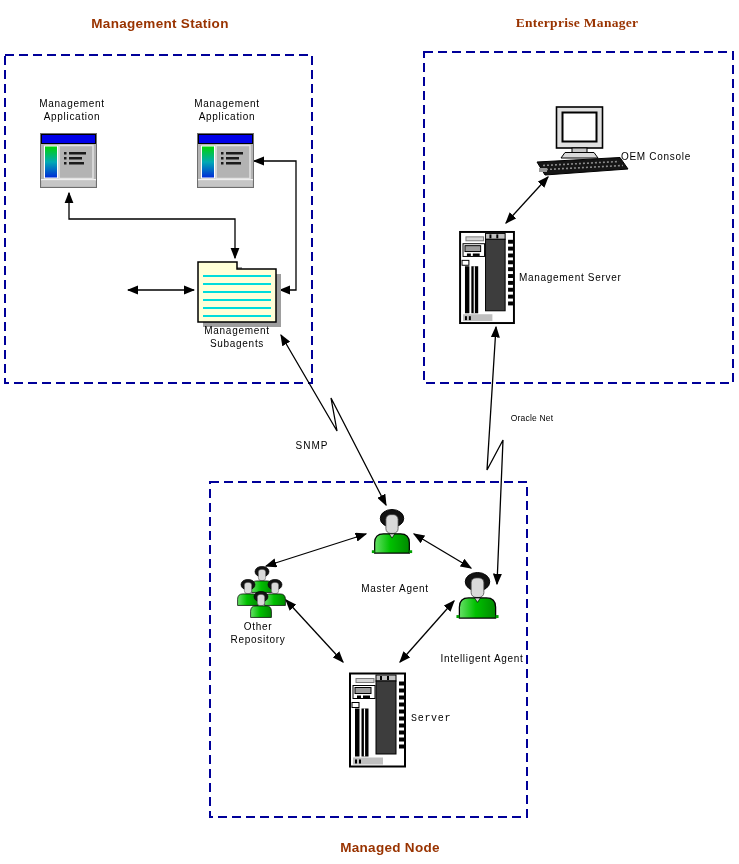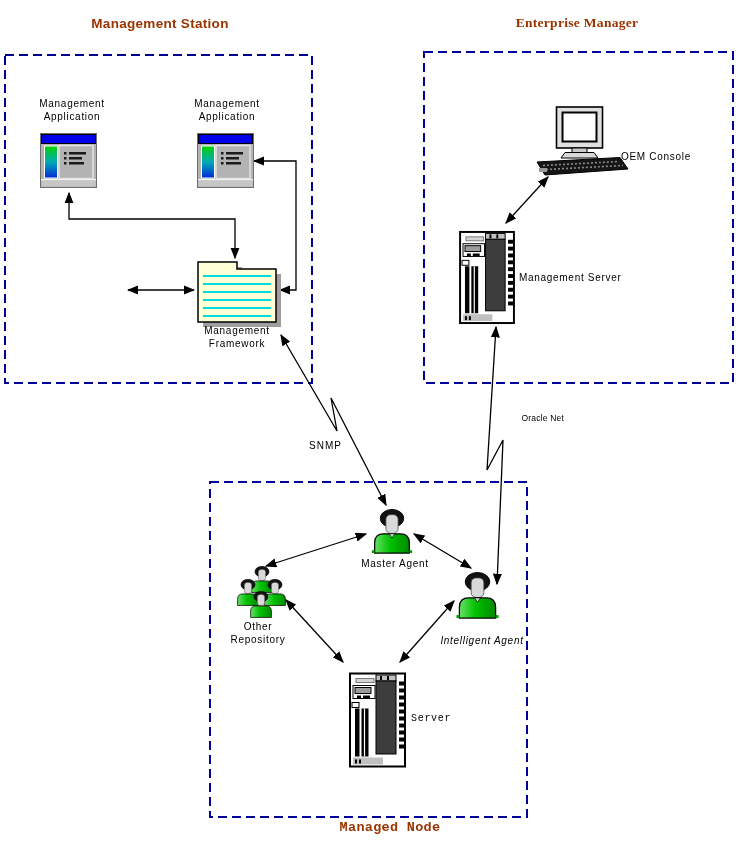--- a/index.html
+++ b/index.html
@@ -4,21 +4,21 @@
 <style>
   html,body{margin:0;padding:0;background:#ffffff;}
   .canvas{position:relative;width:739px;height:864px;background:#ffffff;
           font-family:"Liberation Sans",sans-serif;overflow:hidden;}
   .layer{position:absolute;left:0;top:0;width:739px;height:864px;}
   .title{position:absolute;font-weight:bold;font-size:13.5px;color:#993300;
          text-align:center;letter-spacing:0.3px;}
   .lbl{position:absolute;font-size:10px;color:#000;text-align:center;
        letter-spacing:0.7px;line-height:13px;}
   .lbl.left{text-align:left;}
-  .linklbl{position:absolute;font-size:10px;color:#000;letter-spacing:1px;text-align:right;}
+  .linklbl{position:absolute;font-size:10px;color:#000;letter-spacing:1px;text-align:center;}
   .linklbl.small{font-size:8.5px;letter-spacing:0.2px;}
   .node{position:absolute;}
   svg text{font-family:"Liberation Sans",sans-serif;}
 </style>
 </head>
 <body>
 
 <div class="canvas">
 
   <svg width="0" height="0" style="position:absolute">
@@ -31,21 +31,21 @@
       <linearGradient id="appGrad" x1="0" y1="0" x2="0" y2="1">
         <stop offset="0" stop-color="#00D400"></stop>
         <stop offset="0.5" stop-color="#00AAB4"></stop>
         <stop offset="1" stop-color="#0028D8"></stop>
       </linearGradient>
     </defs>
   </svg>
 
   <div class="title" style="left:40px;top:16px;width:240px;">Management Station</div>
   <div class="title" style="left:457px;top:15px;width:240px;font-family:Liberation Serif, serif;">Enterprise Manager</div>
-  <div class="title" style="left:290px;top:820px;width:200px;font-family:Liberation Mono, monospace;">Managed Node</div>
+  <div class="title" style="left:290px;top:840px;width:200px;">Managed Node</div>
 
   <svg class="layer" viewBox="0 0 739 864">
     <defs>
       <marker id="ah" viewBox="0 0 9 7" markerWidth="9" markerHeight="7" refX="8" refY="3.5" orient="auto-start-reverse">
         <path d="M0,0 L9,3.5 L0,7 z" fill="#000"></path>
       </marker>
     </defs>
 
     <rect x="5" y="55" width="307" height="328" fill="none" stroke="#000099" stroke-width="2" stroke-dasharray="9,5"></rect>
     <rect x="424" y="52" width="309" height="331" fill="none" stroke="#000099" stroke-width="2" stroke-dasharray="9,5"></rect>
@@ -121,21 +121,21 @@
         <line x1="7" y1="26" x2="75" y2="26"></line>
         <line x1="7" y1="34" x2="75" y2="34"></line>
         <line x1="7" y1="42" x2="75" y2="42"></line>
         <line x1="7" y1="50" x2="75" y2="50"></line>
         <line x1="7" y1="58" x2="75" y2="58"></line>
       </g>
     </svg>
   </div>
   <div class="lbl" style="left:187px;top:324px;width:100px;">
     <div>Management</div>
-    <div>Framework</div>
+    <div>Subagents</div>
   </div>
 
   <div class="node" style="left:535px;top:106px;">
     <svg width="95" height="72" viewBox="0 0 95 72">
       <rect x="21.5" y="1" width="46" height="41" fill="#E0E0E0" stroke="#000" stroke-width="1.6"></rect>
       <rect x="27.5" y="6.5" width="34" height="29" fill="#fff" stroke="#000" stroke-width="2"></rect>
       <rect x="37" y="42" width="15" height="4.5" fill="#C8C8C8" stroke="#000"></rect>
       <polygon points="30,46.5 59,46.5 63,52 26,52" fill="#D9D9D9" stroke="#000"></polygon>
       <polygon points="2,56 85,51.5 93,63 10,69" fill="#161616" stroke="#000"></polygon>
       <line x1="8" y1="59.5" x2="84" y2="55.5" stroke="#8A8A8A" stroke-width="1.6" stroke-dasharray="2,2"></line>
@@ -186,21 +186,21 @@
   <div class="node" style="left:371px;top:509px;">
     <svg width="42" height="45" viewBox="0 0 44 48">
       <ellipse cx="22" cy="10" rx="12.5" ry="9.5" fill="#121212" stroke="#000"></ellipse>
       <rect x="15.5" y="6" width="13" height="20" rx="5" fill="#D9D9D9" stroke="#444" stroke-width="0.8"></rect>
       <path d="M3.5,47 L3.5,36 Q3.5,26.5 13,26.5 L31,26.5 Q40.5,26.5 40.5,36 L40.5,47 Z" fill="url(#personGrad)" stroke="#000" stroke-width="1.3"></path>
       <path d="M19,26.5 L22,31 L25,26.5 Z" fill="#D9D9D9" stroke="#000" stroke-width="0.7"></path>
       <rect x="0.5" y="44" width="3" height="3" fill="#00A000"></rect>
       <rect x="40.5" y="44" width="3" height="3" fill="#00A000"></rect>
     </svg>
   </div>
-  <div class="lbl" style="left:345px;top:557px;width:100px;">Master Agent</div>
+  <div class="lbl" style="left:345px;top:582px;width:100px;">Master Agent</div>
 
   <div class="node" style="left:235px;top:566px;width:54px;height:54px;">
     <svg width="26" height="27" viewBox="0 0 44 48" style="position:absolute;left:14px;top:0;">
       <ellipse cx="22" cy="10" rx="12.5" ry="9.5" fill="#121212" stroke="#000"></ellipse>
       <rect x="15.5" y="6" width="13" height="20" rx="5" fill="#D9D9D9" stroke="#444" stroke-width="0.8"></rect>
       <path d="M3.5,47 L3.5,36 Q3.5,26.5 13,26.5 L31,26.5 Q40.5,26.5 40.5,36 L40.5,47 Z" fill="url(#personGrad)" stroke="#000" stroke-width="1.3"></path>
     </svg>
     <svg width="26" height="27" viewBox="0 0 44 48" style="position:absolute;left:0;top:13px;">
       <ellipse cx="22" cy="10" rx="12.5" ry="9.5" fill="#121212" stroke="#000"></ellipse>
       <rect x="15.5" y="6" width="13" height="20" rx="5" fill="#D9D9D9" stroke="#444" stroke-width="0.8"></rect>
@@ -225,21 +225,21 @@
   <div class="node" style="left:455px;top:572px;">
     <svg width="45" height="47" viewBox="0 0 44 48">
       <ellipse cx="22" cy="10" rx="12.5" ry="9.5" fill="#121212" stroke="#000"></ellipse>
       <rect x="15.5" y="6" width="13" height="20" rx="5" fill="#D9D9D9" stroke="#444" stroke-width="0.8"></rect>
       <path d="M3.5,47 L3.5,36 Q3.5,26.5 13,26.5 L31,26.5 Q40.5,26.5 40.5,36 L40.5,47 Z" fill="url(#personGrad)" stroke="#000" stroke-width="1.3"></path>
       <path d="M19,26.5 L22,31 L25,26.5 Z" fill="#D9D9D9" stroke="#000" stroke-width="0.7"></path>
       <rect x="0.5" y="44" width="3" height="3" fill="#00A000"></rect>
       <rect x="40.5" y="44" width="3" height="3" fill="#00A000"></rect>
     </svg>
   </div>
-  <div class="lbl" style="left:422px;top:634px;width:120px;font-style:italic;">Intelligent Agent</div>
+  <div class="lbl" style="left:422px;top:652px;width:120px;">Intelligent Agent</div>
 
   <div class="node" style="left:349px;top:671px;">
     <svg width="58" height="98" viewBox="0 0 58 97">
       <rect x="1" y="2" width="55" height="93" fill="#fff" stroke="#000" stroke-width="2"></rect>
       <rect x="7" y="7" width="18" height="4" fill="#D4D4D4" stroke="#7A7A7A"></rect>
       <rect x="4" y="14" width="22" height="13" fill="#fff" stroke="#000"></rect>
       <rect x="6" y="16" width="16" height="6" fill="#9C9C9C" stroke="#000"></rect>
       <rect x="8" y="24" width="4" height="2.5" fill="#000"></rect>
         <rect x="14" y="24" width="7" height="2.5" fill="#000"></rect>
       <rect x="3" y="31" width="7" height="5" fill="#fff" stroke="#000"></rect>

